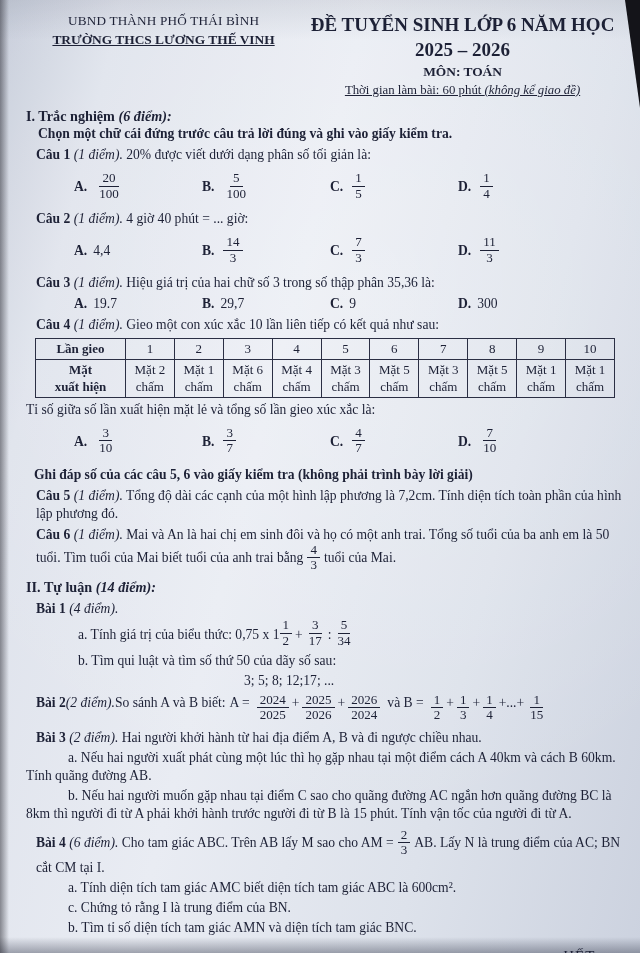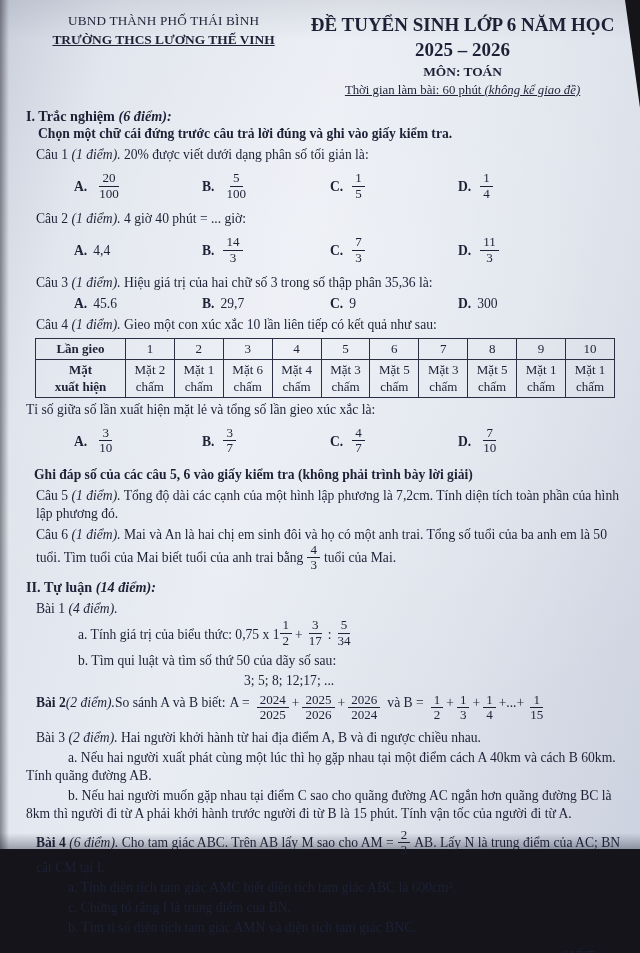--- a/index.html
+++ b/index.html
@@ -1,21 +1,21 @@
 <!DOCTYPE html>
 <html lang="vi"><head>
 <meta charset="utf-8">
 <style>
   html,body{margin:0;padding:0;}
   body{
     width:640px;height:953px;overflow:hidden;background:#14141a;
     font-family:"Liberation Serif","DejaVu Serif",serif;
   }
   .paper{
-    position:relative;width:640px;height:849px;color:#1d2136;
+    position:relative;width:640px;height:953px;color:#1d2136;
     background:
       radial-gradient(130% 95% at 55% 30%, rgba(255,255,255,0.28), rgba(255,255,255,0) 60%),
       linear-gradient(104deg,#c6ccd9 0%,#dfe3ec 14%,#e9ecf3 42%,#dde2eb 72%,#ccd2df 100%);
   }
   .paper::before{
     content:"";position:absolute;inset:0;pointer-events:none;
     background:
       linear-gradient(to right, rgba(18,18,26,0.45), rgba(18,18,26,0) 9px),
       linear-gradient(to top, rgba(45,50,68,0.40), rgba(45,50,68,0) 16px),
       linear-gradient(to bottom, rgba(60,66,88,0.10), rgba(0,0,0,0) 40px);
@@ -33,21 +33,21 @@
   .exam-title{font-weight:bold;font-size:19px;}
   .subject{font-weight:bold;font-size:13.4px;margin-top:1px;}
   .duration{font-size:12.8px;margin-top:1px;text-decoration:underline;}
   .duration .it{font-style:italic;}
 
   p{margin:0;}
   .sec-title{font-weight:bold;font-size:14.2px;margin-top:4px;}
   .sec-title .pts{font-style:italic;}
   .instr{font-weight:bold;padding-left:12px;}
   .q{padding-left:10px;margin-top:3px;}
-  .q .qlbl{font-weight:normal;}
+  .q .qlbl{font-weight:bold;}
   .q .qpts{font-style:italic;}
   .opts{display:flex;align-items:center;padding-left:48px;margin:3px 0 2px 0;}
   .opt{display:flex;align-items:center;width:128px;}
   .opt:last-child{width:auto;}
   .ol{font-weight:bold;margin-right:6px;}
   .opts.tall{min-height:40px;}
 
   .frac{display:inline-flex;flex-direction:column;align-items:center;
     vertical-align:middle;line-height:1.12;font-size:0.96em;margin:0 3px;position:relative;top:-1px;}
   .fn{padding:0 3px;border-bottom:1.4px solid currentColor;}
@@ -150,21 +150,21 @@
             <span class="fn">11</span>
             <span class="fd">3</span>
           </span>
         </span>
     </div>
 
     <p class="q"><span class="qlbl">Câu 3 </span><span class="qpts">(1 điểm).</span><span> Hiệu giá trị của hai chữ số 3 trong số thập phân 35,36 là:</span></p>
     <div class="opts">
       <span class="opt">
           <b class="ol">A.</b>
-          <span>45.6</span>
+          <span>19.7</span>
         </span>
       <span class="opt">
           <b class="ol">B.</b>
           <span>29,7</span>
         </span>
       <span class="opt">
           <b class="ol">C.</b>
           <span>9</span>
         </span>
       <span class="opt">

